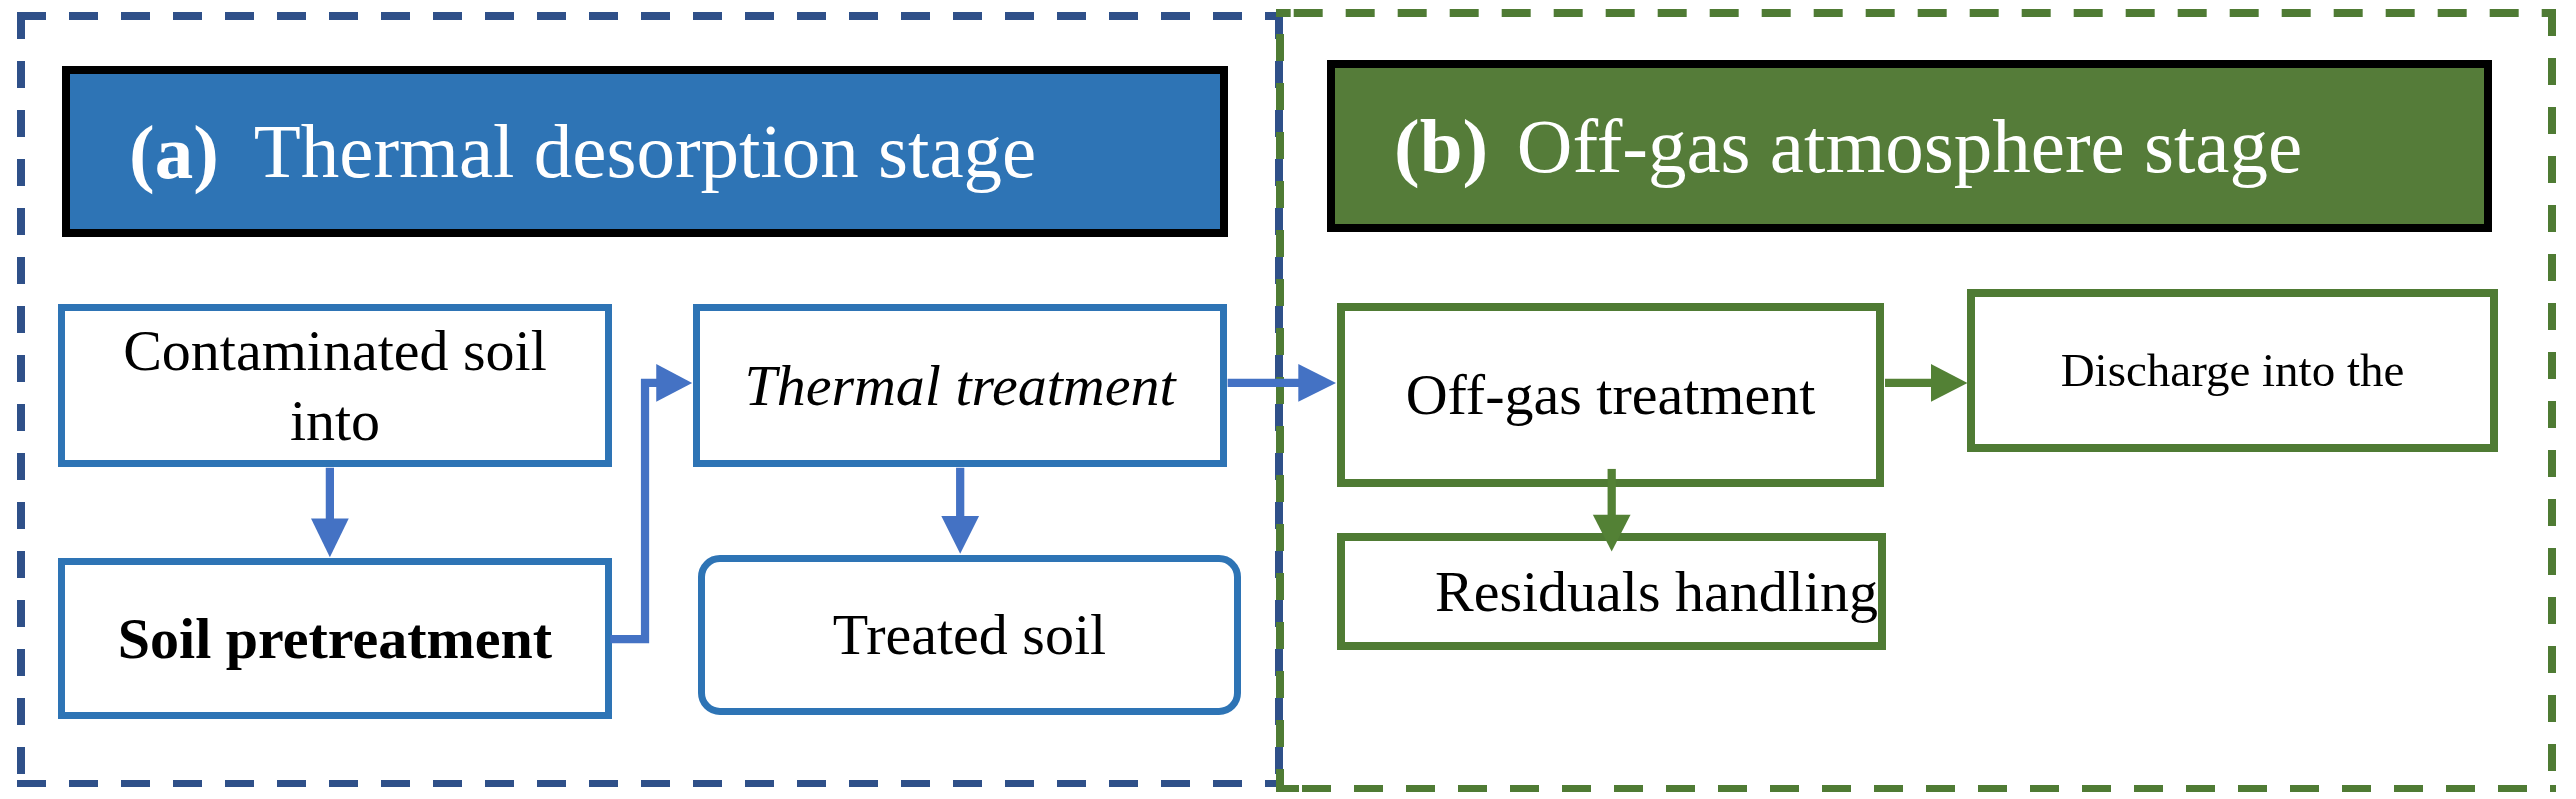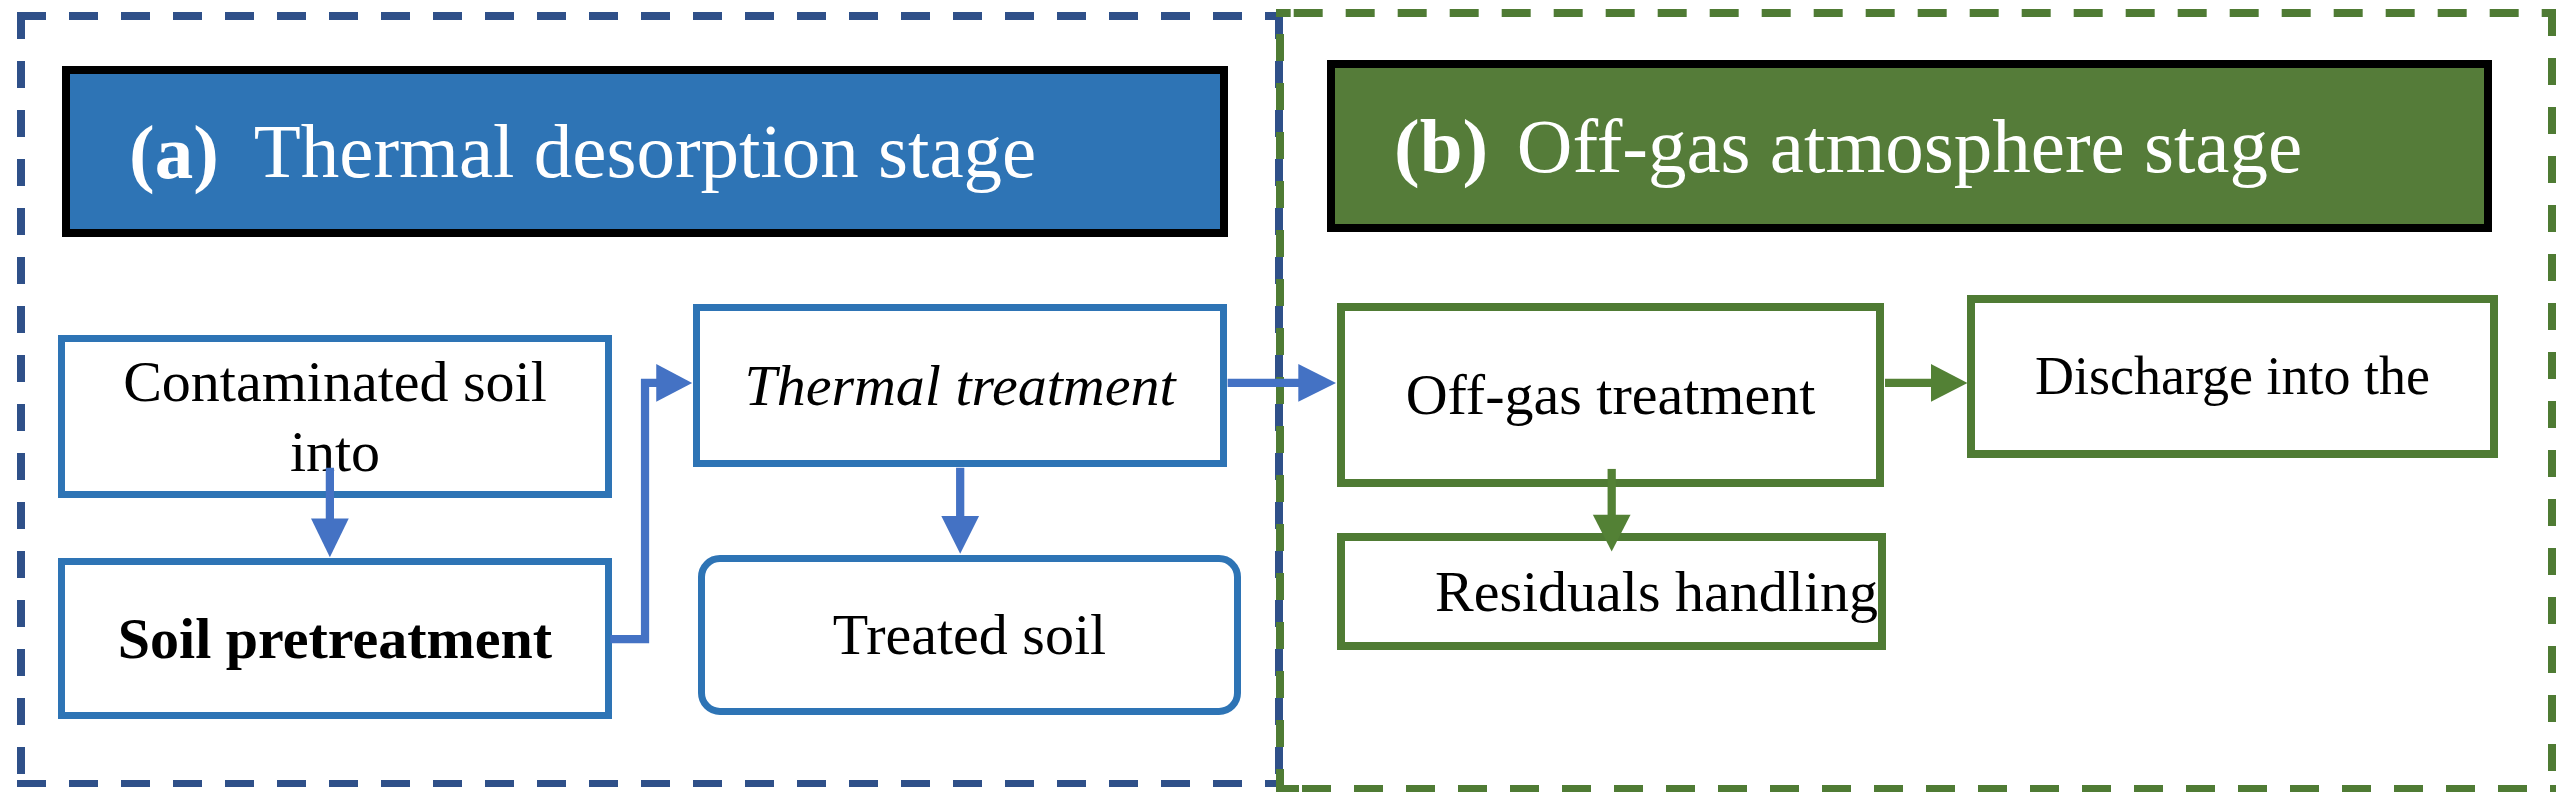--- a/index.html
+++ b/index.html
@@ -55,26 +55,26 @@
   .header-b{left:1327px;top:60px;width:1165px;height:172px;background:var(--header-b-fill);}
   
   .flow-box{
     position:absolute;box-sizing:border-box;background:var(--background);
     display:flex;flex-direction:column;align-items:center;justify-content:center;
     color:var(--box-text);font-size:58px;line-height:1.2;text-align:center;
   }
   .flow-box span{display:block;white-space:nowrap;}
   .blue-box{border:7.7px solid var(--box-border-a);}
   .green-box{border:8.2px solid var(--box-border-b);}
-  .box-feed{left:58px;top:304px;width:554px;height:163px;margin-top:31px;}
+  .box-feed{left:58px;top:304px;width:554px;height:163px;}
   .box-thermal{left:693px;top:304px;width:534px;height:163px;font-style:italic;}
   .box-pretreat{left:58px;top:558px;width:554px;height:161px;font-weight:bold;}
   .box-treated{left:698px;top:555px;width:543px;height:160px;border-radius:22px;}
   .box-offgas{left:1337px;top:303px;width:547px;height:184px;}
-  .box-discharge{left:1967px;top:295px;width:531px;height:163px;font-size:54px;line-height:1.3;}
+  .box-discharge{left:1967px;top:289px;width:531px;height:163px;font-size:47px;line-height:1.3;}
   .box-residuals{left:1337px;top:533px;width:549px;height:117px;align-items:flex-end;}
   
   .arrows{position:absolute;left:0;top:0;pointer-events:none;}
   .stroke-a{stroke:var(--arrow-a);}
   .fill-a{fill:var(--arrow-a);}
   .stroke-b{stroke:var(--arrow-b);}
   .fill-b{fill:var(--arrow-b);}
 </style>
 </head>
 <body>

